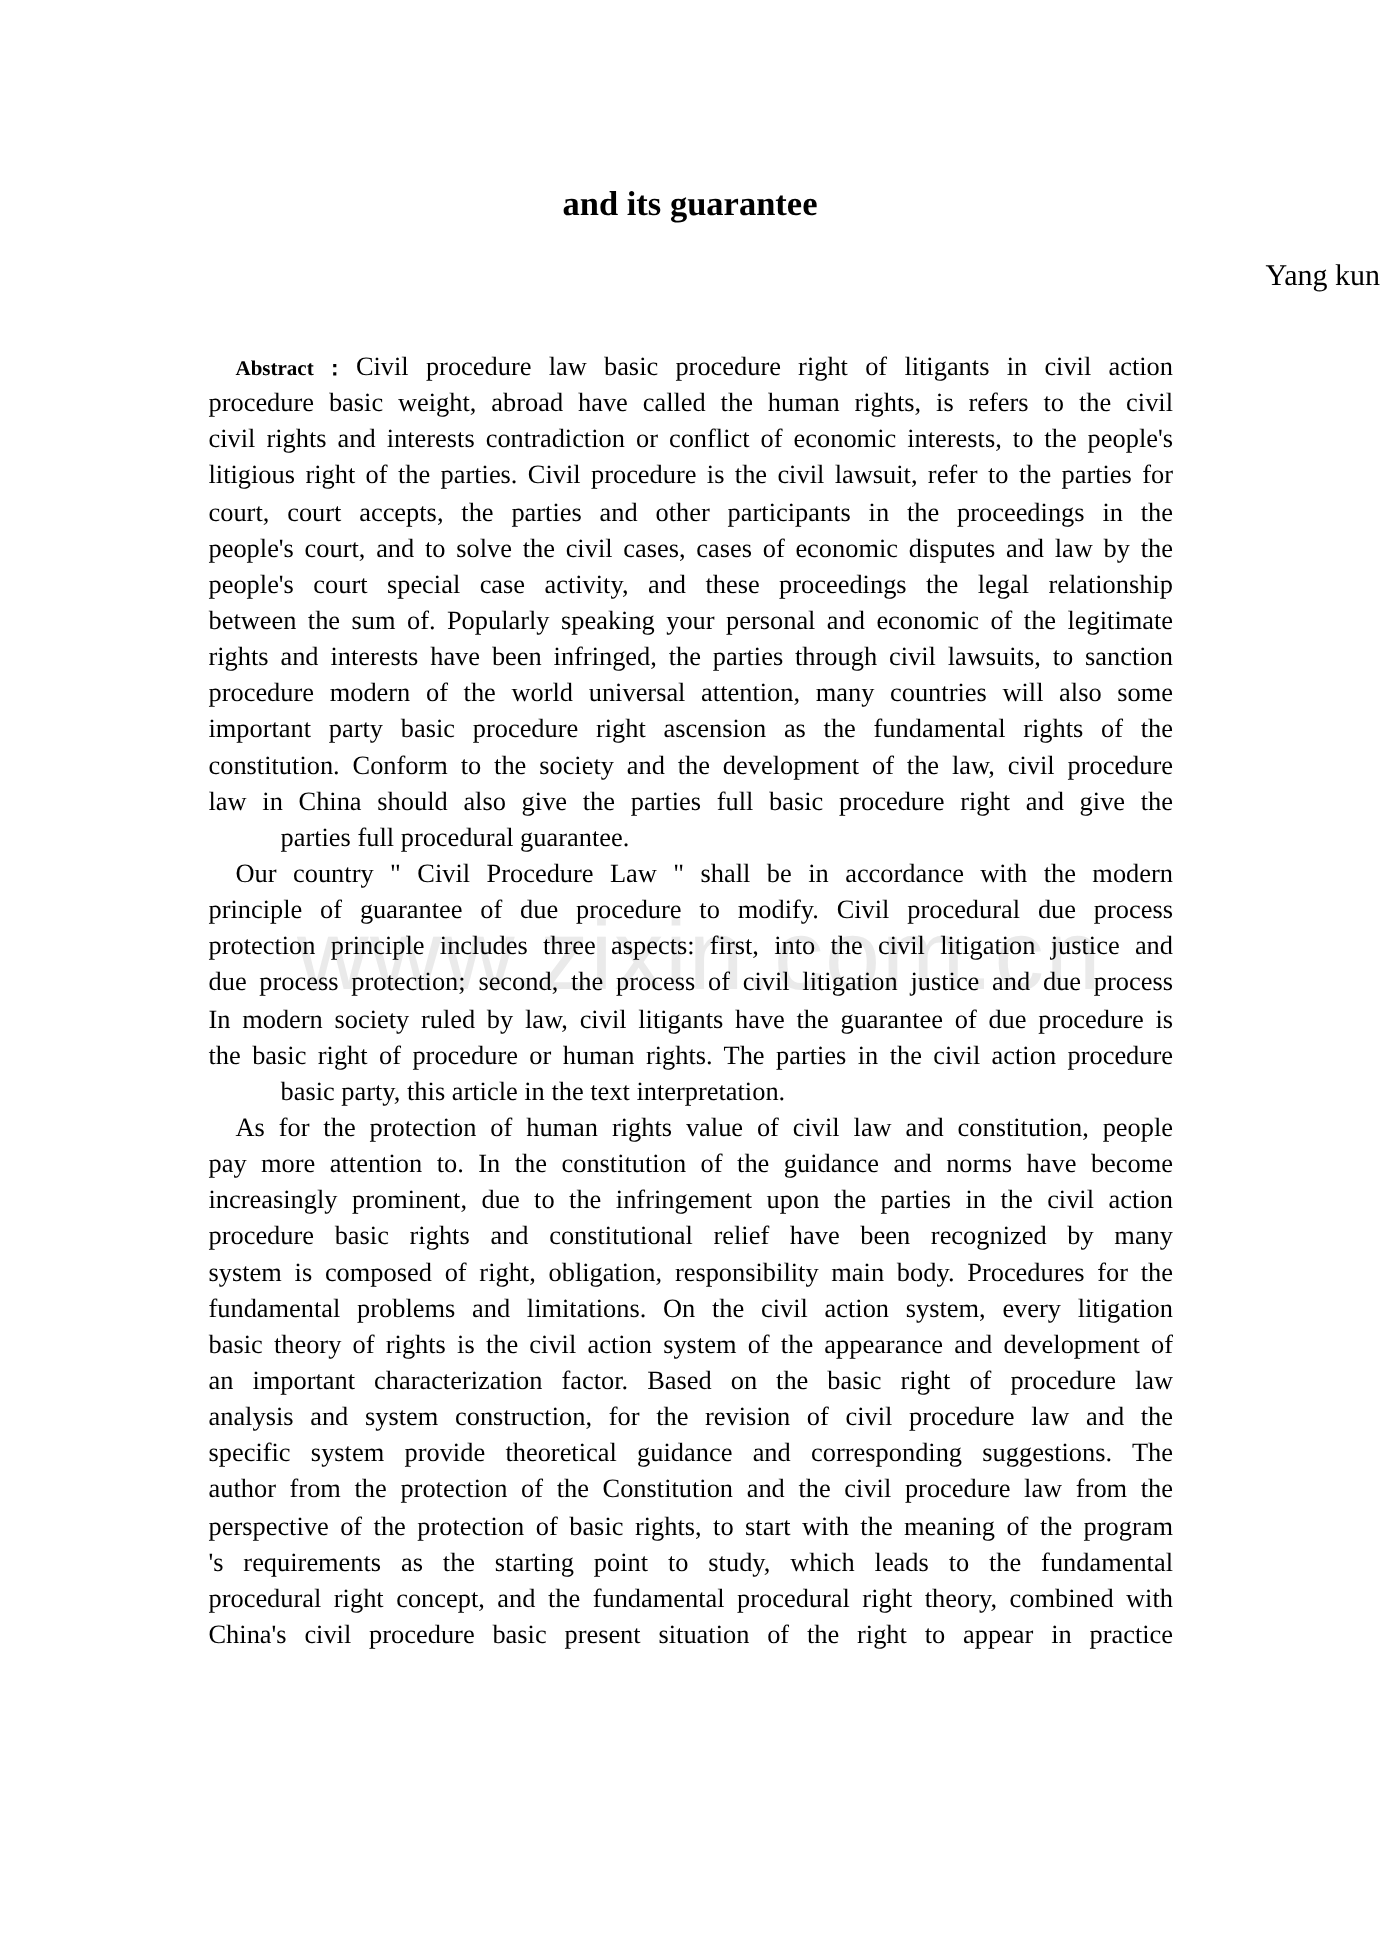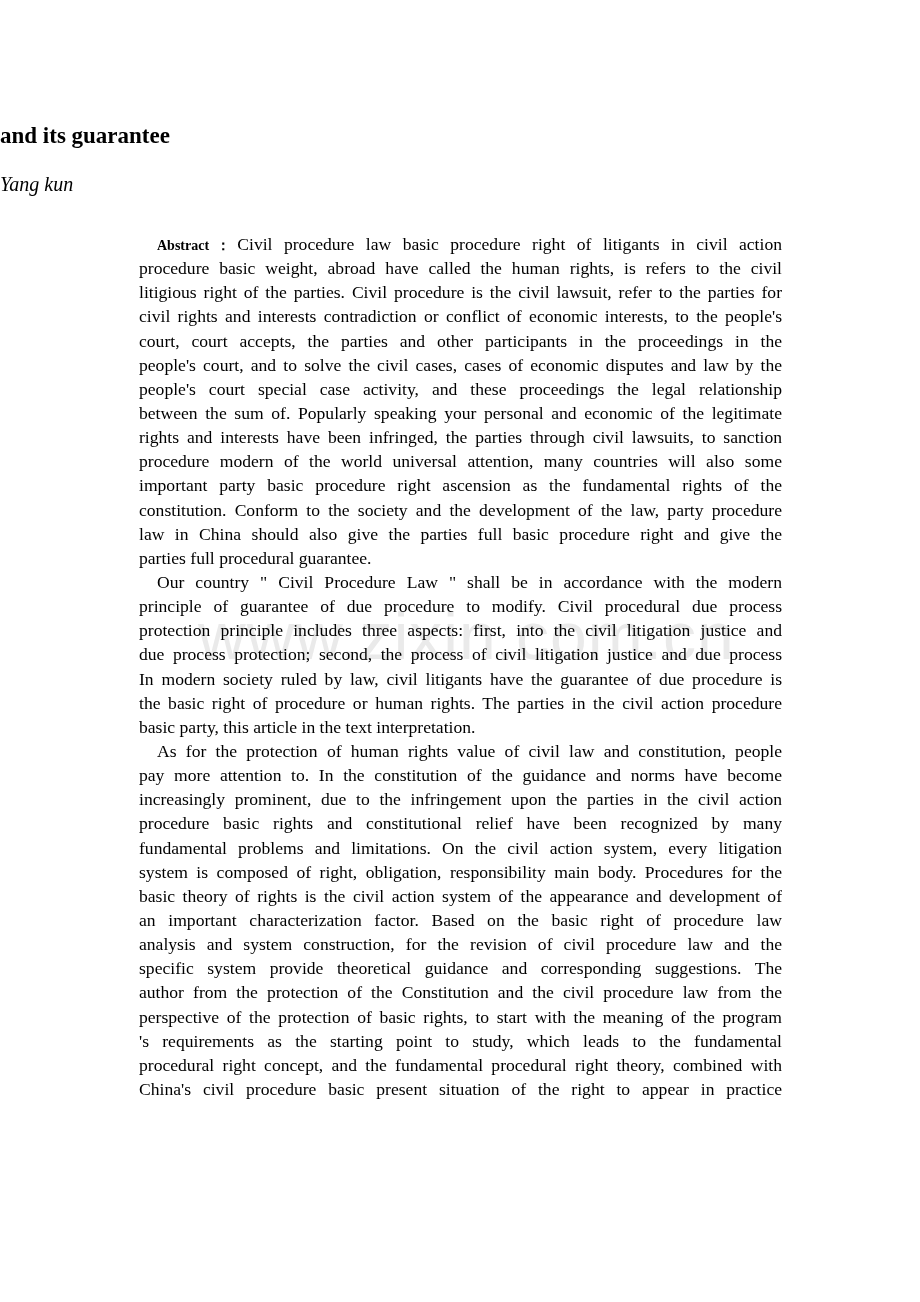--- a/index.html
+++ b/index.html
@@ -21,52 +21,53 @@
     top: 0;
     width: 920px;
     height: 1302px;
     background: #ffffff;
   }
   .title {
     position: absolute;
     left: 0;
     width: 920px;
     top: 121px;
+    text-align: center;
     font-weight: bold;
     font-size: 23px;
     line-height: 30px;
   }
   .author {
     position: absolute;
     left: 0;
     width: 920px;
     top: 170px;
-    text-align: left;
+    text-align: right;
     font-size: 20px;
     line-height: 28px;
-    font-style: italic;
   }
   .body-text {
     position: absolute;
     left: 139px;
     top: 232px;
     width: 643px;
     font-size: 17.6px;
     line-height: 24.15px;
   }
   .line {
     display: block;
     height: 24.15px;
     white-space: nowrap;
     text-align: justify;
     text-align-last: justify;
     overflow: hidden;
   }
   .line.last {
     text-align-last: left;
+    margin-left: 48px;
   }
   .indent {
     padding-left: 18px;
   }
   .abstract-label {
     font-weight: bold;
     font-size: 14px;
     padding-left: 18px;
     margin-right: 0;
   }
@@ -93,51 +94,51 @@
   <div class="watermark">www.zixin.com.cn</div>
 
   <div class="title">and its guarantee</div>
   <div class="author">Yang kun</div>
 
   <div class="body-text">
 
     <div class="paragraph">
       <span class="line"><span class="abstract-label">Abstract：</span><span>Civil procedure law basic procedure right of litigants in civil action</span></span>
       <span class="line">procedure basic weight, abroad have called the human rights, is refers to the civil</span>
+      <span class="line">civil rights and interests contradiction or conflict of economic interests, to the people's</span>
       <span class="line">litigious right of the parties. Civil procedure is the civil lawsuit, refer to the parties for</span>
-      <span class="line">civil rights and interests contradiction or conflict of economic interests, to the people's</span>
       <span class="line">court, court accepts, the parties and other participants in the proceedings in the</span>
       <span class="line">people's court, and to solve the civil cases, cases of economic disputes and law by the</span>
       <span class="line">people's court special case activity, and these proceedings the legal relationship</span>
       <span class="line">between the sum of. Popularly speaking your personal and economic of the legitimate</span>
       <span class="line">rights and interests have been infringed, the parties through civil lawsuits, to sanction</span>
       <span class="line">procedure modern of the world universal attention, many countries will also some</span>
       <span class="line">important party basic procedure right ascension as the fundamental rights of the</span>
-      <span class="line">constitution. Conform to the society and the development of the law, party procedure</span>
+      <span class="line">constitution. Conform to the society and the development of the law, civil procedure</span>
       <span class="line">law in China should also give the parties full basic procedure right and give the</span>
       <span class="line last">parties full procedural guarantee.</span>
     </div>
 
     <div class="paragraph">
       <span class="line indent">Our country " Civil Procedure Law " shall be in accordance with the modern</span>
       <span class="line">principle of guarantee of due procedure to modify. Civil procedural due process</span>
       <span class="line">protection principle includes three aspects: first, into the civil litigation justice and</span>
       <span class="line">due process protection; second, the process of civil litigation justice and due process</span>
       <span class="line">In modern society ruled by law, civil litigants have the guarantee of due procedure is</span>
       <span class="line">the basic right of procedure or human rights. The parties in the civil action procedure</span>
       <span class="line last">basic party, this article in the text interpretation.</span>
     </div>
 
     <div class="paragraph">
       <span class="line indent">As for the protection of human rights value of civil law and constitution, people</span>
       <span class="line">pay more attention to. In the constitution of the guidance and norms have become</span>
       <span class="line">increasingly prominent, due to the infringement upon the parties in the civil action</span>
       <span class="line">procedure basic rights and constitutional relief have been recognized by many</span>
+      <span class="line">system is composed of right, obligation, responsibility main body. Procedures for the</span>
       <span class="line">fundamental problems and limitations. On the civil action system, every litigation</span>
-      <span class="line">system is composed of right, obligation, responsibility main body. Procedures for the</span>
       <span class="line">basic theory of rights is the civil action system of the appearance and development of</span>
       <span class="line">an important characterization factor. Based on the basic right of procedure law</span>
       <span class="line">analysis and system construction, for the revision of civil procedure law and the</span>
       <span class="line">specific system provide theoretical guidance and corresponding suggestions. The</span>
       <span class="line">author from the protection of the Constitution and the civil procedure law from the</span>
       <span class="line">perspective of the protection of basic rights, to start with the meaning of the program</span>
       <span class="line">'s requirements as the starting point to study, which leads to the fundamental</span>
       <span class="line">procedural right concept, and the fundamental procedural right theory, combined with</span>
       <span class="line">China's civil procedure basic present situation of the right to appear in practice</span>
     </div>

